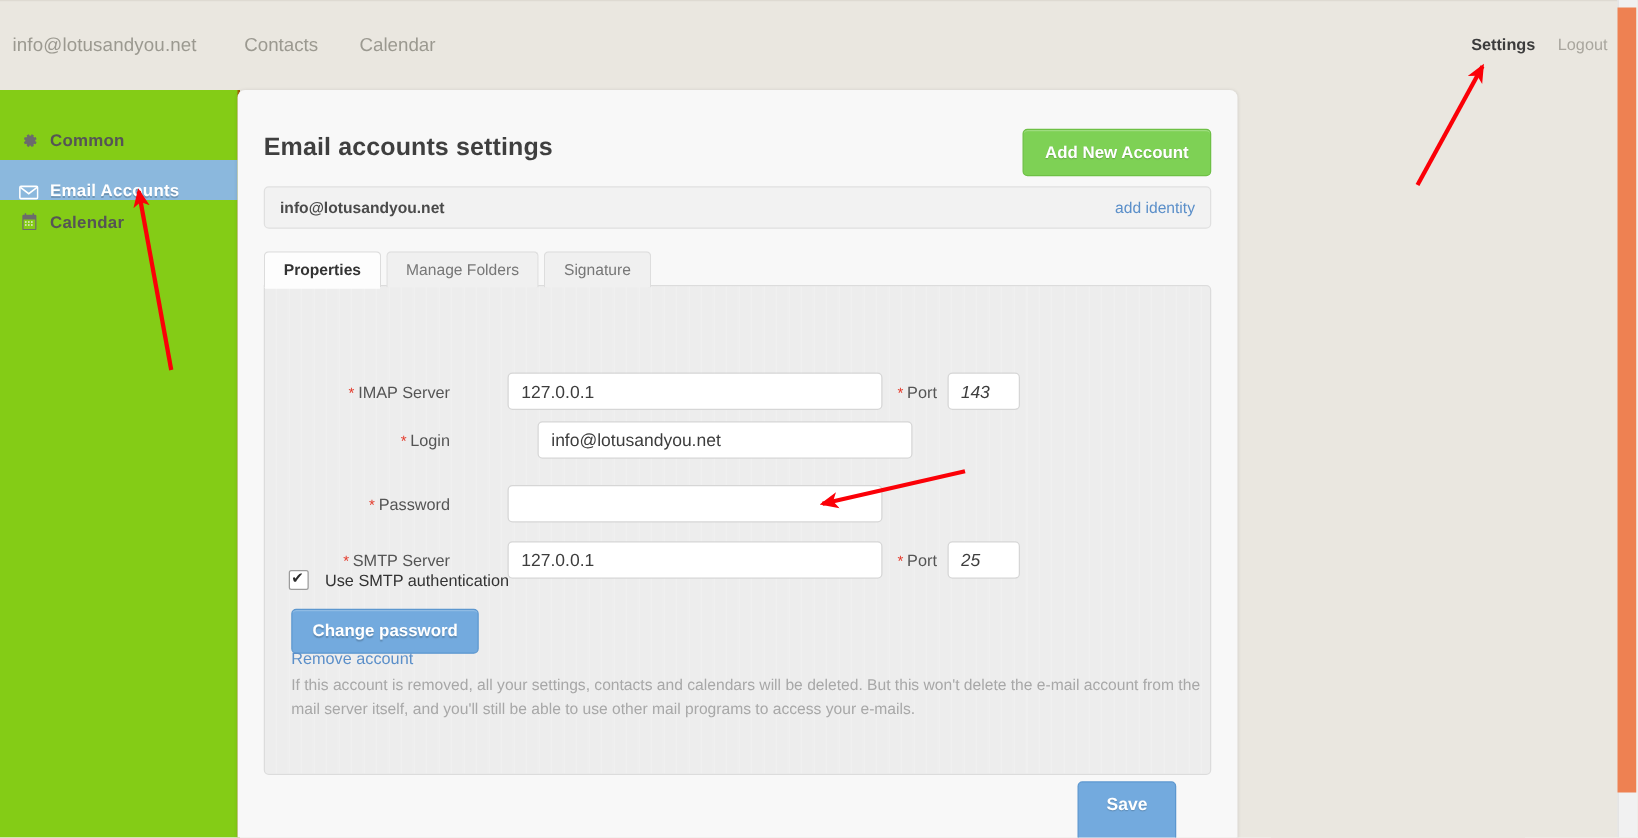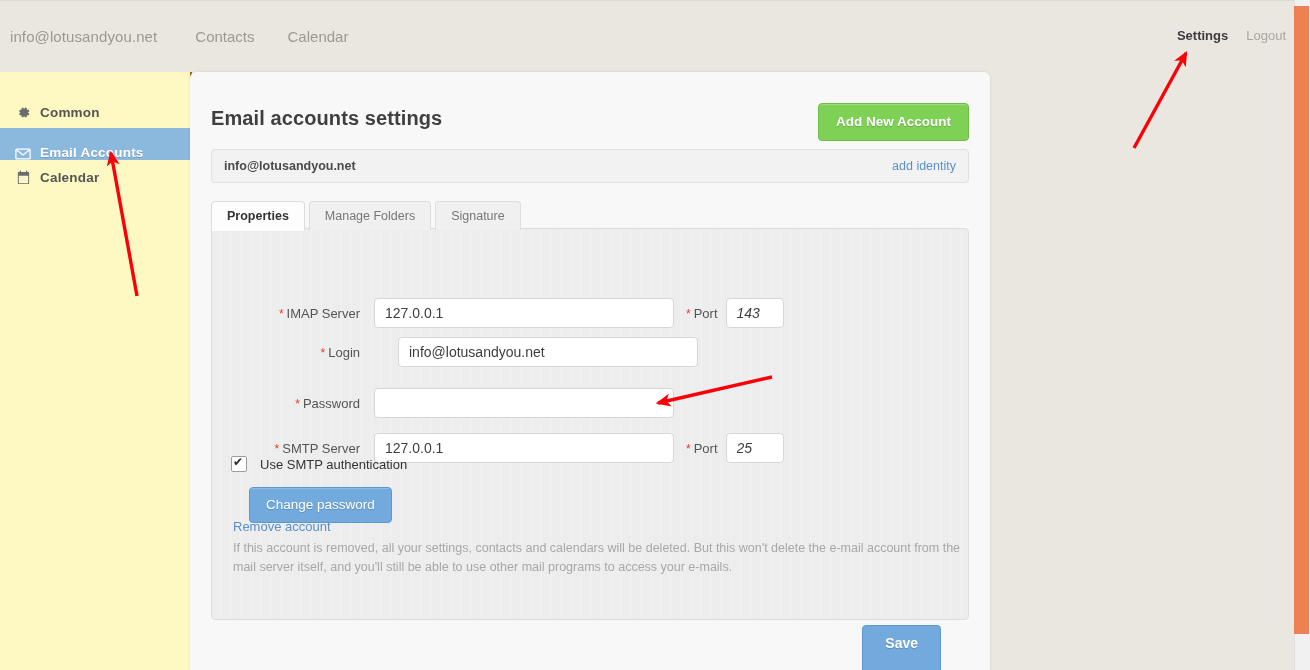--- a/index.html
+++ b/index.html
@@ -29,21 +29,21 @@
   .topbar-right { position: absolute; right: 24px; top: 27px; display: flex; align-items: baseline; }
   .topbar-settings {
     font-size: 13px; font-weight: bold; color: #3c3c3c;
     margin-right: 18px; white-space: nowrap; cursor: pointer;
   }
   .topbar-logout { font-size: 13px; color: #a9a69e; white-space: nowrap; cursor: pointer; }
 
   
   .sidebar {
     position: absolute; left: 0; top: 72px; width: 190px; bottom: 0;
-    background: #fef9c3;
+    background: #84cc16;
     border-right: 2px solid #a16207;
   }
   .side-item {
     position: relative; height: 32px; display: flex; align-items: center;
     padding-left: 12px; cursor: pointer; box-sizing: border-box;
   }
   .side-item .icon {
     width: 22px; margin-right: 6px; display: flex; align-items: center;
     justify-content: center; color: #6b6b6b; flex: none;
   }
@@ -117,44 +117,43 @@
     width: 162px; text-align: right; padding-right: 14px; box-sizing: border-box;
     font-size: 13px; color: #555; white-space: nowrap;
   }
   .req { color: #e43b2c; font-size: 12px; margin-right: 3px; }
   .finput {
     height: 30px; border: 1px solid #d6d6d6; border-radius: 4px;
     background: #fff; font-size: 14px; color: #3d3d3d;
     padding: 0 10px; box-sizing: border-box; font-family: "Liberation Sans", sans-serif;
     outline: none;
   }
-  .finput.wide { width: 300px; }
+  .finput.wide { width: 300px; margin-left: 32px; }
   .finput.port { width: 58px; font-style: italic; }
   .port-label { font-size: 13px; color: #555; margin: 0 8px 0 12px; white-space: nowrap; }
 
   .cbrow { position: absolute; left: 0; top: 227px; display: flex; align-items: center; }
   .cbrow .spacer { width: 19px; }
   .cb {
     width: 14px; height: 14px; border: 1px solid #9c9c9c; border-radius: 2px;
     background: #fff; position: relative; cursor: pointer; flex: none;
   }
   .cb:after {
     content: "✔"; position: absolute; left: 1px; top: -3px;
     font-size: 12px; color: #2b2b2b; line-height: 16px;
   }
   .cblabel { font-size: 13px; color: #333; margin-left: 13px; white-space: nowrap; }
 
   .btn-changepw {
     position: absolute; left: 21px; top: 258px;
     background: #73aade; border: 1px solid #5c97cf; border-radius: 4px;
-    color: #fff; font-size: 13.5px; font-weight: normal;
+    color: #fff; font-size: 13.5px; font-weight: bold;
     padding: 9px 16px 10px; cursor: pointer;
     text-shadow: 0 1px 1px rgba(0,0,0,.2);
     box-shadow: inset 0 1px 0 rgba(255,255,255,.2);
-    margin-left: 16px;
   }
   .link-remove {
     position: absolute; left: 21px; top: 290px;
     font-size: 13px; color: #5b8fc9; cursor: pointer;
   }
   .removedesc {
     position: absolute; left: 21px; top: 310px; width: 730px;
     font-size: 12.5px; color: #a8a8a8; line-height: 19px;
   }
 

